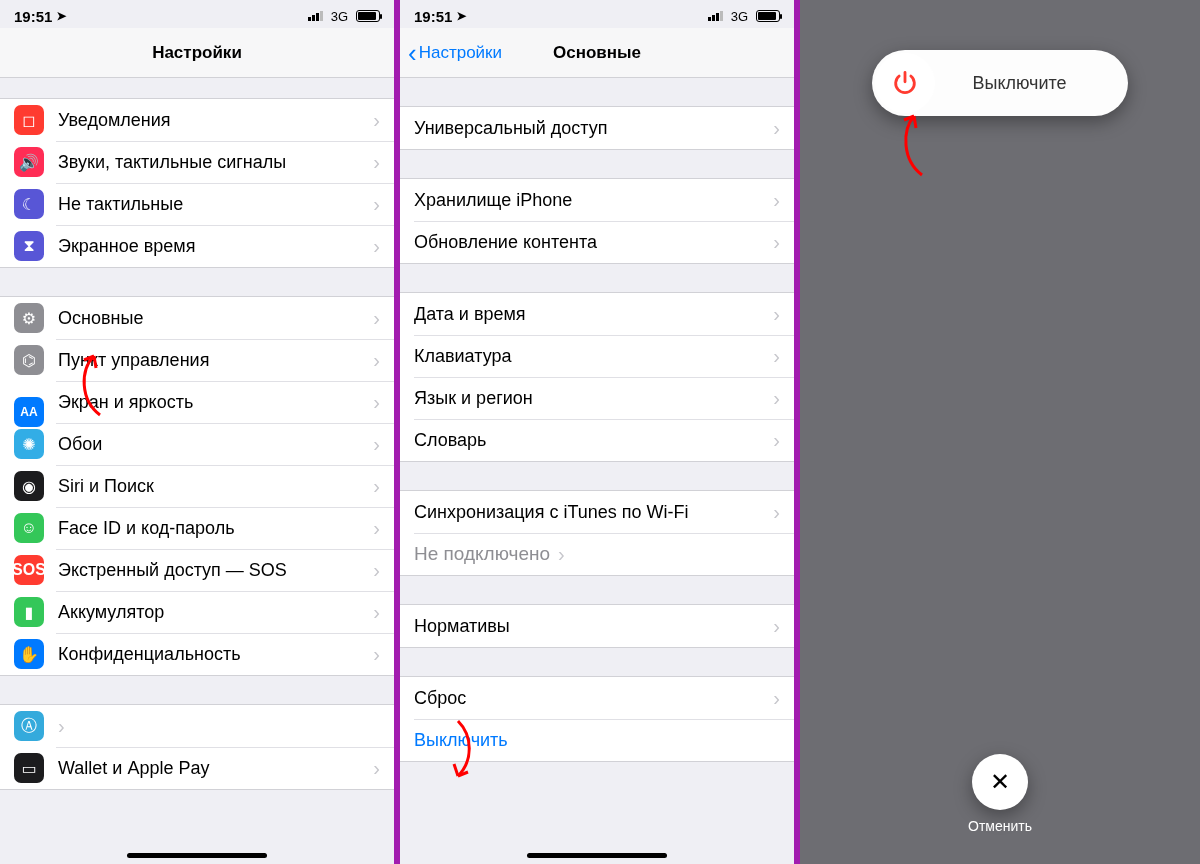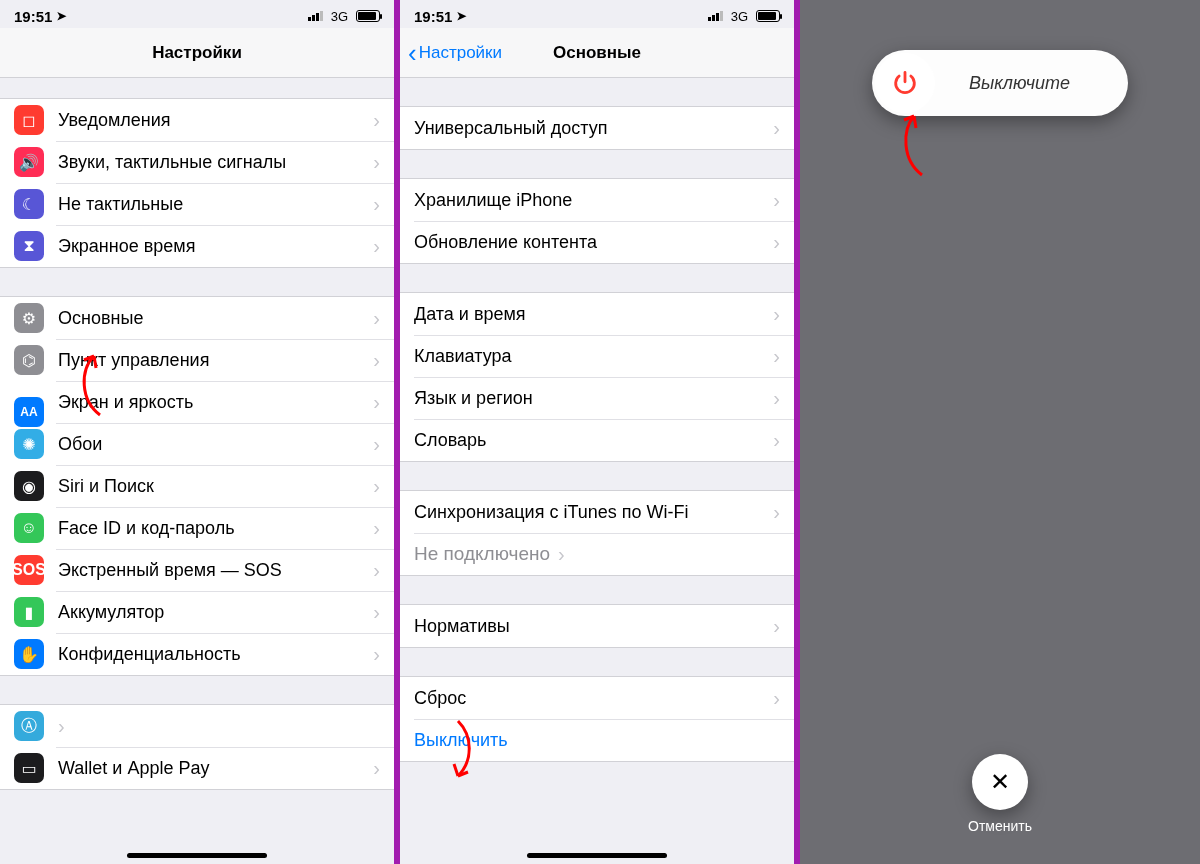--- a/index.html
+++ b/index.html
@@ -53,21 +53,21 @@
   .row.link { justify-content:flex-start; }
 
   
   .home-ind { position:absolute; bottom:6px; left:50%; transform:translateX(-50%); width:140px; height:5px; background:#000; border-radius:3px; }
 
   
   .pane3 { background:#6d6d72; }
   .slide-track { position:absolute; top:50px; left:50%; transform:translateX(-50%); width:256px; height:66px; background:#fdfdfd; border-radius:40px; display:flex; align-items:center; box-shadow: 0 6px 18px rgba(0,0,0,0.35); }
   .slide-knob { width:60px; height:60px; border-radius:50%; background:#fff; margin-left:3px; display:flex; align-items:center; justify-content:center; }
   .slide-knob svg { width:28px; height:28px; }
-  .slide-text { flex:1; text-align:center; font-size:18px; color:#333; padding-right:24px;font-style:italic; }
+  .slide-text { flex:1; text-align:center; font-size:18px; color:#333; padding-right:24px; }
   .cancel-wrap { position:absolute; bottom:30px; left:50%; transform:translateX(-50%); text-align:center; }
   .cancel-btn { width:56px; height:56px; border-radius:50%; background:#fff; display:flex; align-items:center; justify-content:center; margin:0 auto 8px; box-shadow: 0 6px 18px rgba(0,0,0,0.35);}
   .cancel-btn .x { font-size:24px; color:#000; }
   .cancel-label { color:#fff; font-size:14px; }
 
   
   .arrow { position:absolute; pointer-events:none; }
   .arrow svg { overflow:visible; }
 
   
@@ -154,21 +154,21 @@
             <div class="label">Siri и Поиск</div>
             <div class="chev-r">›</div>
           </div>
           <div class="row">
             <div class="icon ic-green">☺︎</div>
             <div class="label">Face ID и код-пароль</div>
             <div class="chev-r">›</div>
           </div>
           <div class="row">
             <div class="icon ic-sos">SOS</div>
-            <div class="label">Экстренный время — SOS</div>
+            <div class="label">Экстренный доступ — SOS</div>
             <div class="chev-r">›</div>
           </div>
           <div class="row">
             <div class="icon ic-green">▮</div>
             <div class="label">Аккумулятор</div>
             <div class="chev-r">›</div>
           </div>
           <div class="row">
             <div class="icon ic-blue">✋</div>
             <div class="label">Конфиденциальность</div>

